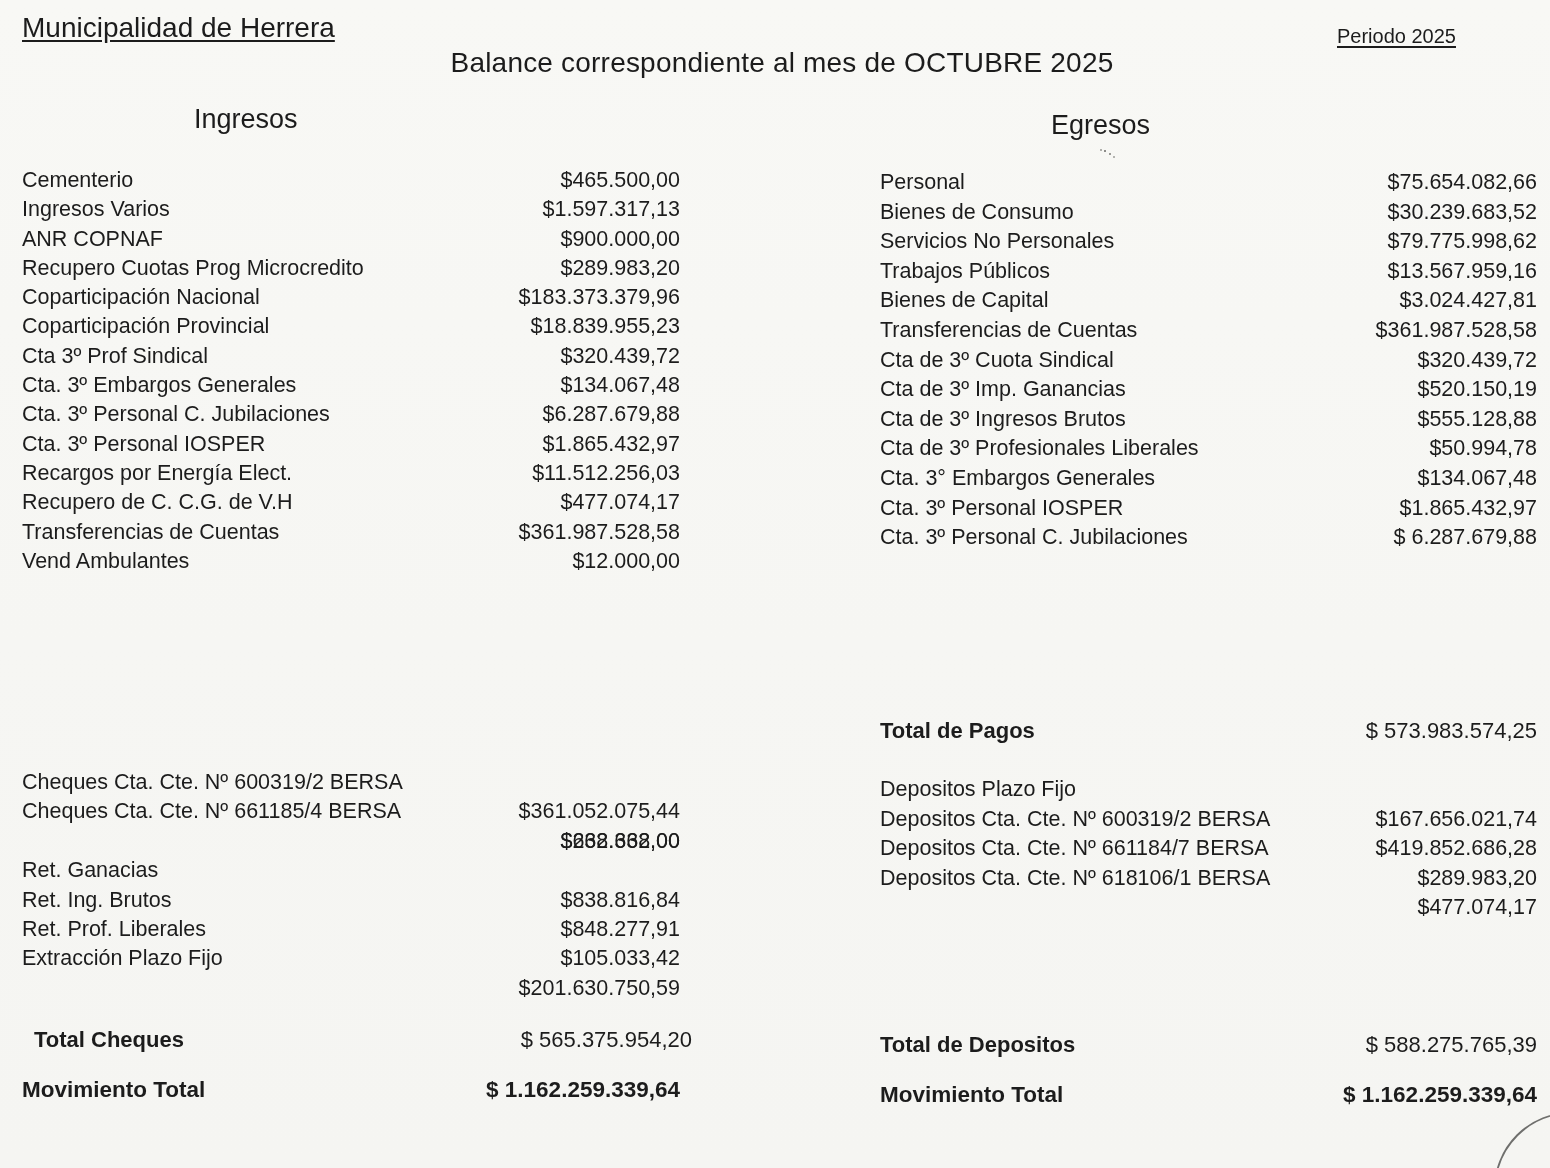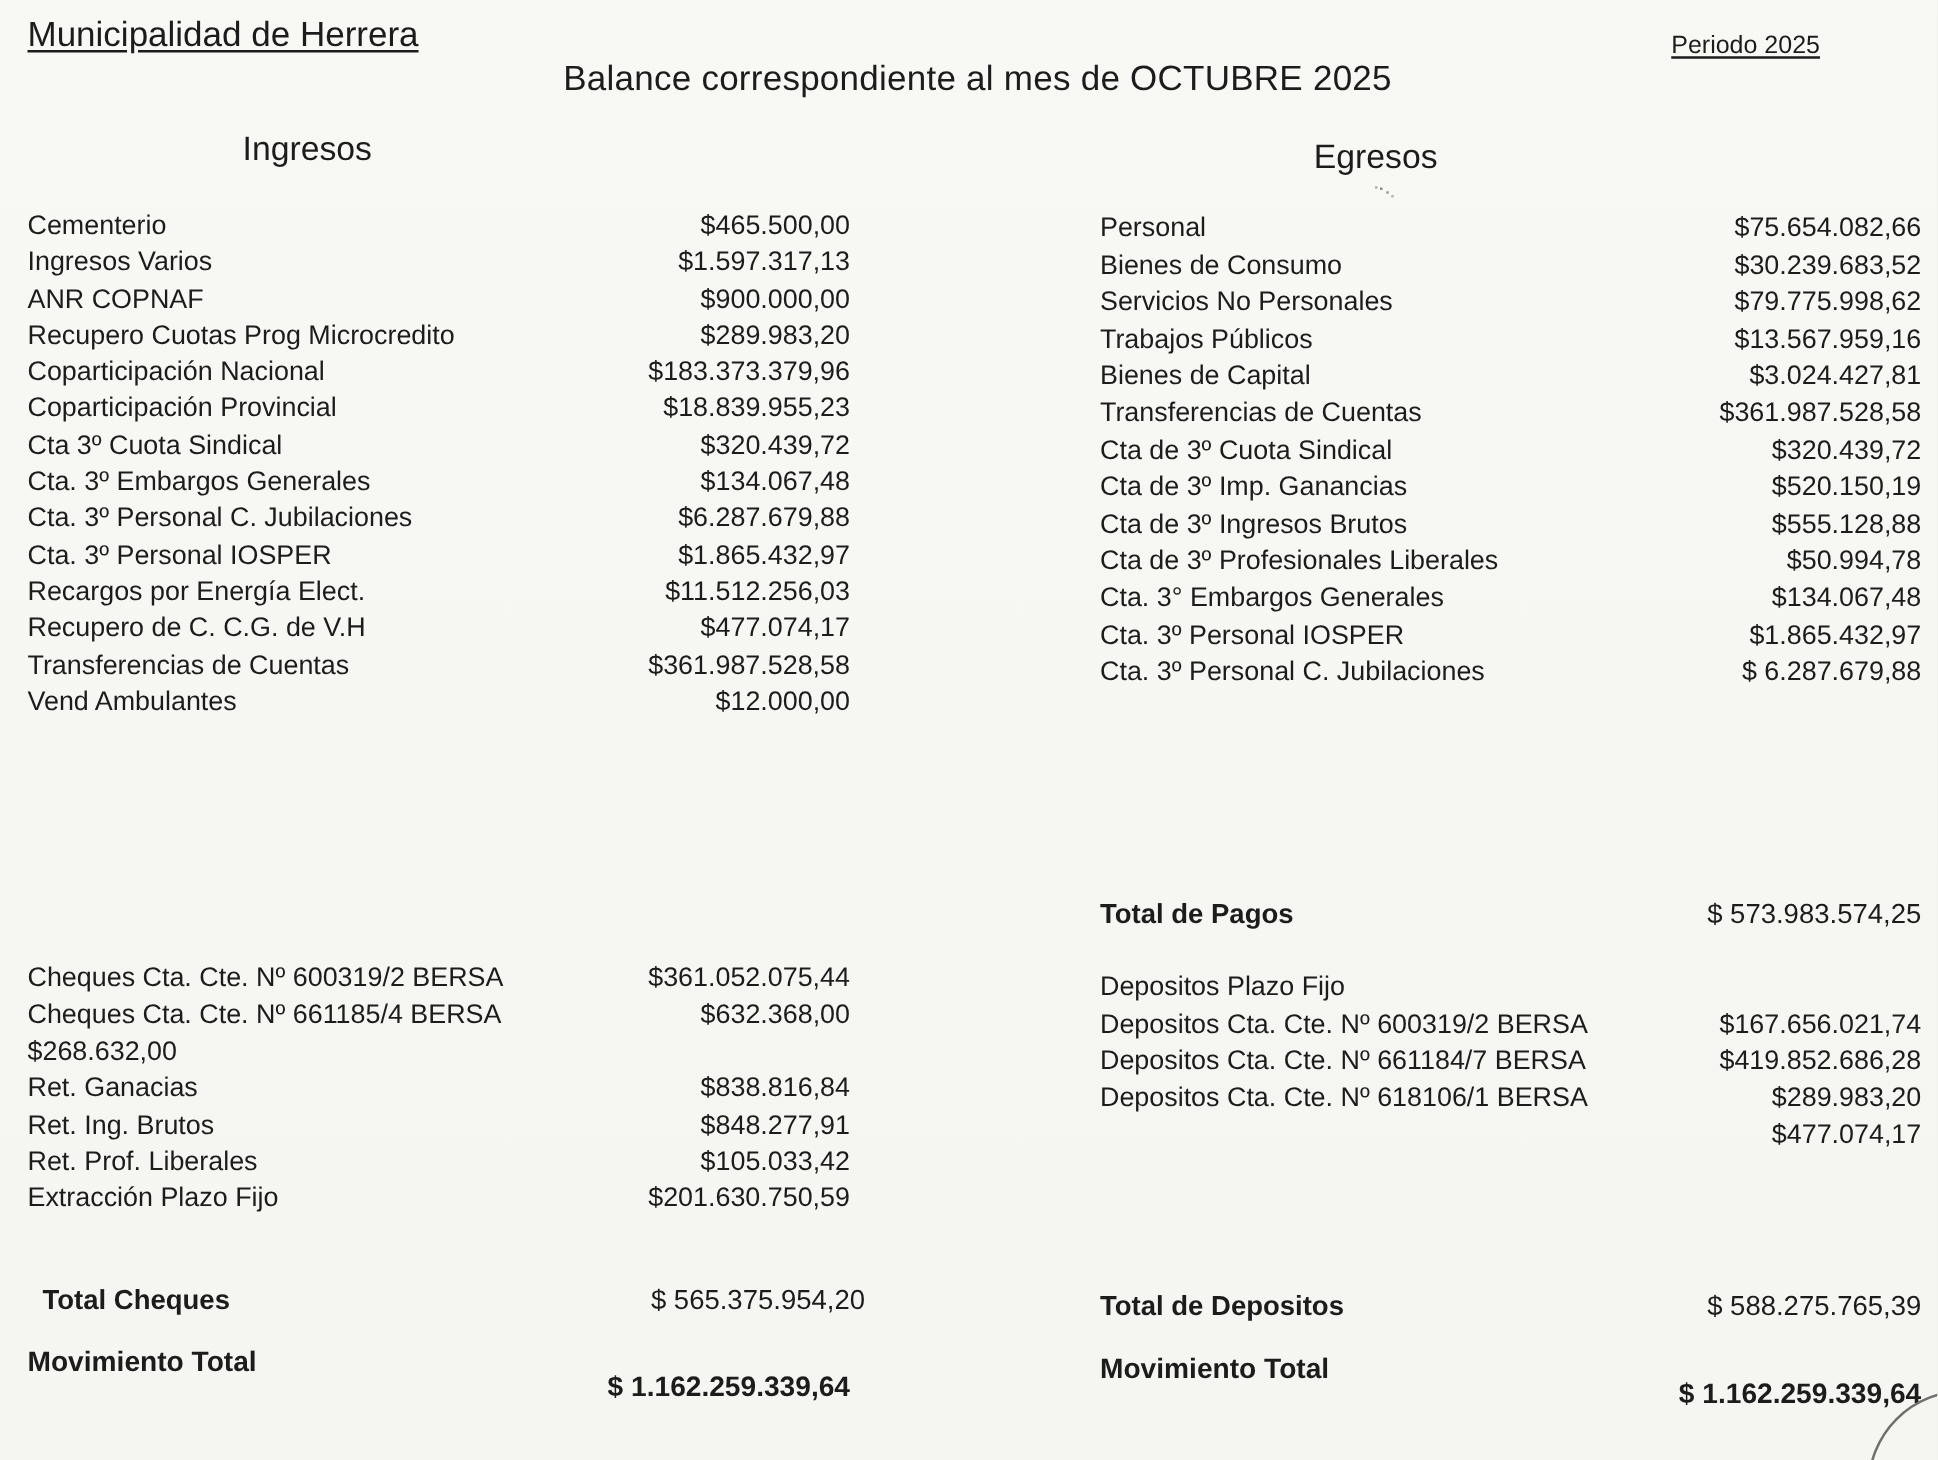--- a/index.html
+++ b/index.html
@@ -33,36 +33,36 @@
   .rows{position:absolute;}
   .row{display:flex;justify-content:space-between;}
   .row .lbl{white-space:nowrap;}
   .row .val{white-space:nowrap;text-align:right;}
 
   .items-left{left:22px;top:166px;width:658px;font-size:21.5px;}
   .items-left .row{height:29.3px;line-height:29.3px;}
   .items-right{left:880px;top:168px;width:657px;font-size:21.5px;}
   .items-right .row{height:29.6px;line-height:29.6px;}
   .cheques{left:22px;top:768px;width:658px;font-size:21.5px;}
-  .cheques .row{height:29.4px;line-height:29.4px;}
+  .cheques .row{height:29.4px;line-height:29.4px;flex-direction:column;}
   .depositos{left:880px;top:775px;width:657px;font-size:21.5px;}
   .depositos .row{height:29.5px;line-height:29.5px;flex-direction:column;}
 
   .total-row{
     position:absolute;display:flex;justify-content:space-between;
     font-size:22px;line-height:26px;
   }
   .total-row .lbl{font-weight:bold;white-space:nowrap;}
   .total-row .val{white-space:nowrap;}
   .t-ingresos{left:22px;top:711px;width:658px;}
   .t-pagos{left:880px;top:718px;width:657px;}
   .t-cheques{left:34px;top:1027px;width:658px;gap:32px;}
   .t-depositos{left:880px;top:1032px;width:657px;}
   .movimiento{font-size:22.5px;}
-  .movimiento .val{font-weight:bold;margin-top:20px;}
+  .movimiento .val{font-weight:bold;}
   .m-left{left:22px;top:1077px;width:658px;}
   .m-right{left:880px;top:1082px;width:657px;}
 
   .scan-arc{
     position:absolute;left:1494px;top:1112px;width:150px;height:150px;
     border:2.5px solid #6f6f6d;border-radius:50%;background:transparent;
   }
   .scan-speck{
     position:absolute;left:1104px;top:150px;width:2px;height:2px;background:#8d8d8a;
     box-shadow:5px 3px 0 #9c9c98,-4px -1px 0 #b0b0ac,9px 6px 0 #b4b4b0;
@@ -108,21 +108,21 @@
         <span class="lbl">Coparticipación Nacional</span>
         <span class="val">$183.373.379,96</span>
       </div>
 
       <div class="row">
         <span class="lbl">Coparticipación Provincial</span>
         <span class="val">$18.839.955,23</span>
       </div>
 
       <div class="row">
-        <span class="lbl">Cta 3º Cuota Sindical</span>
+        <span class="lbl">Cta 3º Prof Sindical</span>
         <span class="val">$320.439,72</span>
       </div>
 
       <div class="row">
         <span class="lbl">Cta. 3º Embargos Generales</span>
         <span class="val">$134.067,48</span>
       </div>
 
       <div class="row">
         <span class="lbl">Cta. 3º Personal C. Jubilaciones</span>

